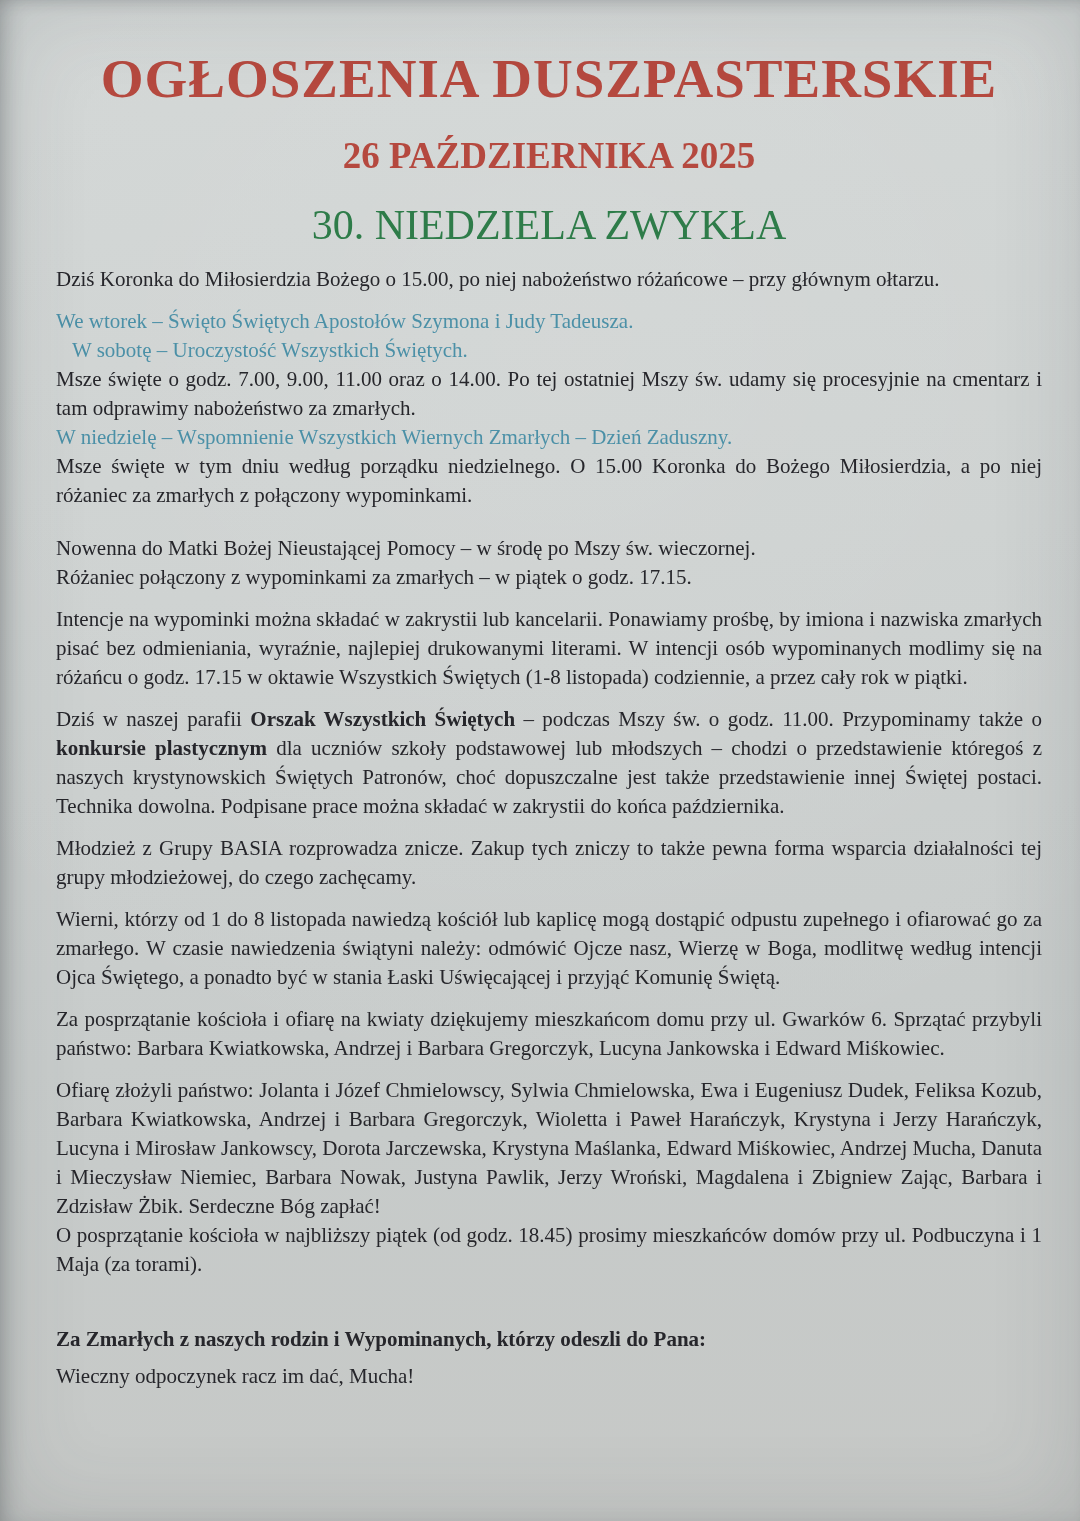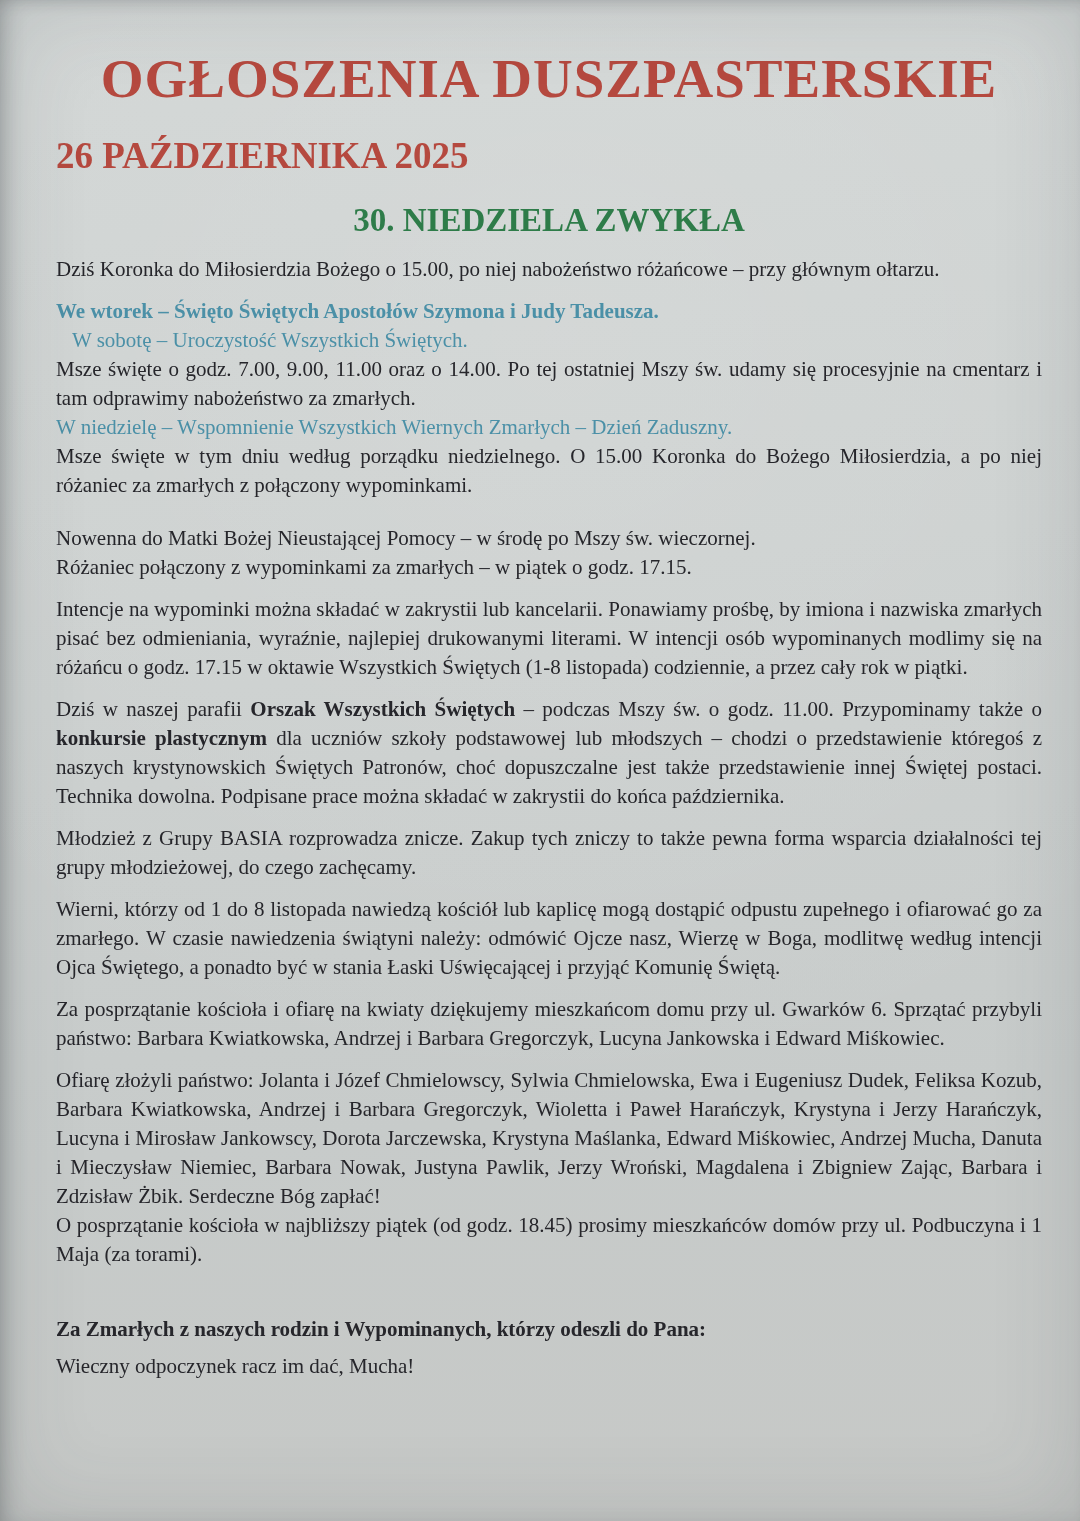--- a/index.html
+++ b/index.html
@@ -34,30 +34,31 @@
   .doc-title {
     text-align: center;
     font-weight: bold;
     font-size: 55px;
     line-height: 1.05;
     letter-spacing: 1px;
     color: var(--red, #b5493f);
     margin: 0 0 0 0;
   }
   .doc-date {
+    text-align: center;
     font-weight: bold;
     font-size: 37px;
     line-height: 1.05;
     color: var(--red, #b5493f);
     margin: 29px 0 0 0;
   }
   .doc-heading {
     text-align: center;
-    font-weight: bold;
-    font-size: 33px;
+    font-weight: normal;
+    font-size: 42px;
     line-height: 1.05;
     color: var(--green, #2e7c49);
     margin: 27px 0 18px 0;
   }
   .doc-body { font-size: 21px; line-height: 29px; }
   .doc-body p.block { margin: 0; }
   .doc-body p.justify { text-align: justify; }
   .gap-none { margin-top: 0 !important; }
   .gap-sm   { margin-top: 8px  !important; }
   .gap-md   { margin-top: 13px !important; }
@@ -68,21 +69,21 @@
 </head>
 <body>
 
 <div class="paper">
   <div class="content">
     <h1 class="doc-title">OGŁOSZENIA DUSZPASTERSKIE</h1>
     <h2 class="doc-date">26 PAŹDZIERNIKA 2025</h2>
     <h3 class="doc-heading">30. NIEDZIELA ZWYKŁA</h3>
     <div class="doc-body">
         <p class="block gap-none"><span>Dziś Koronka do Miłosierdzia Bożego o 15.00, po niej nabożeństwo różańcowe – przy głównym ołtarzu.</span></p>
-        <p class="block gap-md"><span style="color: rgb(75, 144, 167); font-weight: bold;">We wtorek – Święto Świętych Apostołów Szymona i Judy Tadeusza.</span></p>
+        <p class="block gap-md"><span style="color: rgb(75, 144, 167);">We wtorek – Święto Świętych Apostołów Szymona i Judy Tadeusza.</span></p>
         <p class="block gap-none"><span style="color: rgb(75, 144, 167); margin-left: 16px;">W sobotę – Uroczystość Wszystkich Świętych.</span></p>
         <p class="block gap-none justify"><span>Msze święte o godz. 7.00, 9.00, 11.00 oraz o 14.00. Po tej ostatniej Mszy św. udamy się procesyjnie na cmentarz i tam odprawimy nabożeństwo za zmarłych.</span></p>
         <p class="block gap-none"><span style="color: rgb(75, 144, 167);">W niedzielę – Wspomnienie Wszystkich Wiernych Zmarłych – Dzień Zaduszny.</span></p>
         <p class="block gap-none justify"><span>Msze święte w tym dniu według porządku niedzielnego. O 15.00 Koronka do Bożego Miłosierdzia, a po niej różaniec za zmarłych z połączony wypominkami.</span></p>
         <p class="block gap-lg"><span>Nowenna do Matki Bożej Nieustającej Pomocy – w środę po Mszy św. wieczornej.</span></p>
         <p class="block gap-none"><span>Różaniec połączony z wypominkami za zmarłych – w piątek o godz. 17.15.</span></p>
         <p class="block gap-md justify"><span>Intencje na wypominki można składać w zakrystii lub kancelarii. Ponawiamy prośbę, by imiona i nazwiska zmarłych pisać bez odmieniania, wyraźnie, najlepiej drukowanymi literami. W intencji osób wypominanych modlimy się na różańcu o godz. 17.15 w oktawie Wszystkich Świętych (1-8 listopada) codziennie, a przez cały rok w piątki.</span></p>
         <p class="block gap-md justify"><span>Dziś w naszej parafii </span><span class="seg-bold">Orszak Wszystkich Świętych</span><span> – podczas Mszy św. o godz. 11.00. Przypominamy także o </span><span class="seg-bold">konkursie plastycznym</span><span> dla uczniów szkoły podstawowej lub młodszych – chodzi o przedstawienie któregoś z naszych krystynowskich Świętych Patronów, choć dopuszczalne jest także przedstawienie innej Świętej postaci. Technika dowolna. Podpisane prace można składać w zakrystii do końca października.</span></p>
         <p class="block gap-md justify"><span>Młodzież z Grupy BASIA rozprowadza znicze. Zakup tych zniczy to także pewna forma wsparcia działalności tej grupy młodzieżowej, do czego zachęcamy.</span></p>
         <p class="block gap-md justify"><span>Wierni, którzy od 1 do 8 listopada nawiedzą kościół lub kaplicę mogą dostąpić odpustu zupełnego i ofiarować go za zmarłego. W czasie nawiedzenia świątyni należy: odmówić Ojcze nasz, Wierzę w Boga, modlitwę według intencji Ojca Świętego, a ponadto być w stania Łaski Uświęcającej i przyjąć Komunię Świętą.</span></p>

